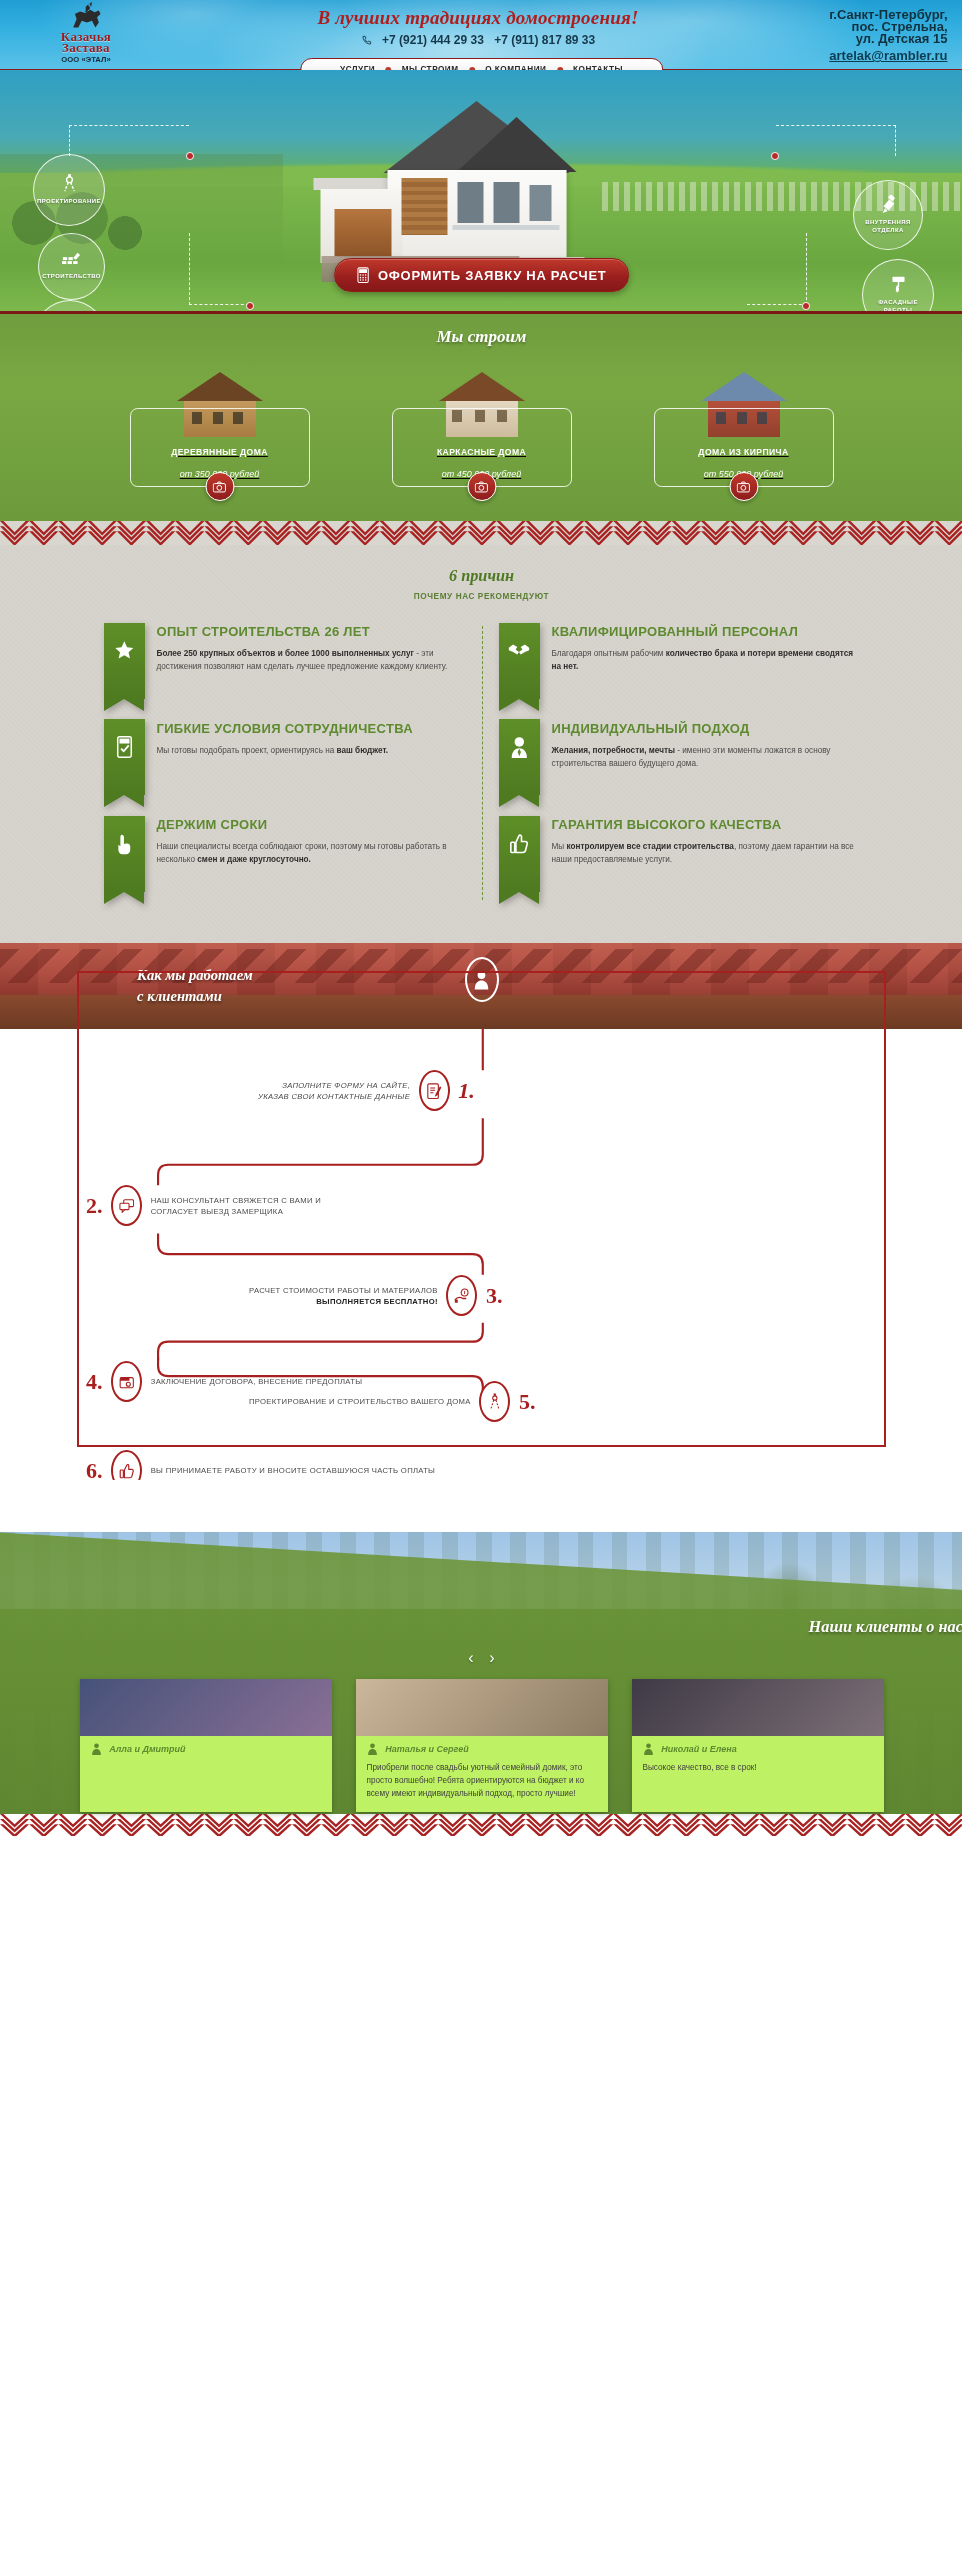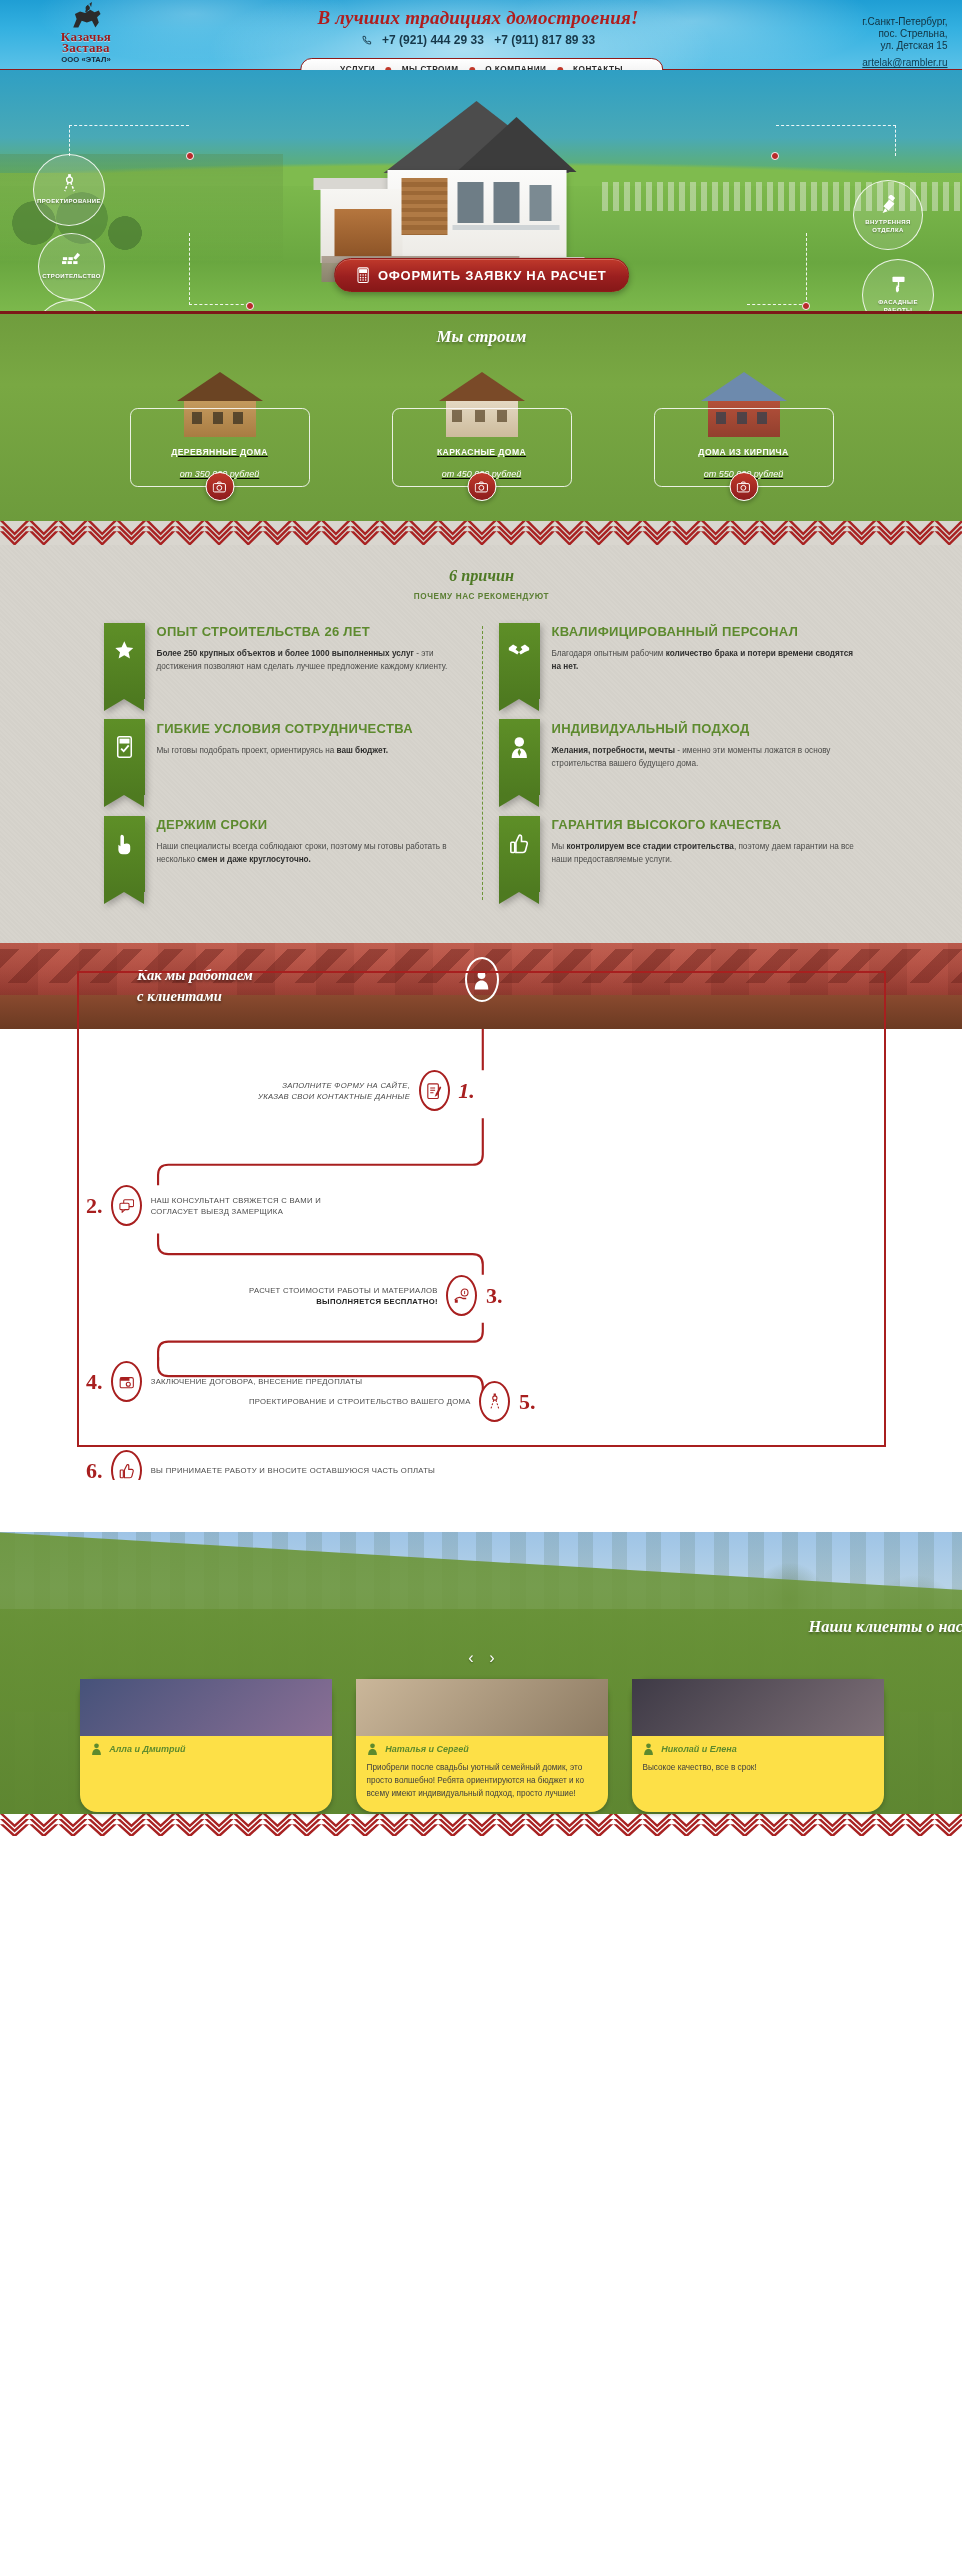--- a/index.html
+++ b/index.html
@@ -25,22 +25,22 @@
     font-size:13px; line-height:11px; letter-spacing:0.3px; text-shadow:0 0.9px 0 rgba(255,255,255,.5); }
   .logo-sub { color:#1a2a3a; font-size:7.7px; font-weight:bold; margin-top:2.6px; }
 
   .slogan { position:absolute; left:0; right:7px; top:6.9px; text-align:center; }
   .slogan-text { font-family:"Liberation Serif", serif; font-style:italic; color:#b01d1d;
     font-size:19px; font-weight:bold; letter-spacing:0.2px; }
   .phones { margin-top:4.3px; display:flex; justify-content:center; align-items:center; gap:10.3px;
     color:#16384a; font-size:12px; font-weight:600; }
   .phone-icon { width:11px; height:11px; display:inline-block; color:#16384a; }
 
-  .contacts { position:absolute; right:15.5px; top:16px; text-align:right; color:#12313f;
-    font-size:10px; line-height:12px; font-weight:400; }
+  .contacts { position:absolute; right:15.5px; top:9px; text-align:right; color:#12313f;
+    font-size:13px; line-height:12px; font-weight:700; }
   .contacts a { color:#0d3d52; }
   .contacts .mail { text-decoration:underline; display:block; margin-top:5.2px; }
   .contacts .skype { display:block; margin-top:6px; }
 
   
   .nav-wrap { position:absolute; left:0; right:0; bottom:-12px; height:24px; z-index:30; }
   .nav-line { position:absolute; top:11px; left:0; right:0; height:2.6px; background:#8f1a1a; }
   .nav-pill {
     position:absolute; left:50%; transform:translateX(-50%); top:0; height:23px;
     min-width:344px; padding:0 29px; border-radius:12px;
@@ -219,21 +219,21 @@
     background:linear-gradient(180deg, rgba(109,150,58,.92), rgba(109,150,58,.80));
     clip-path:polygon(0 0, 100% 32%, 100% 100%, 0 100%); }
   .testi-green2 { position:absolute; left:0; right:0; top:129px; bottom:0;
     background:linear-gradient(180deg, rgba(103,145,54,.86), rgba(92,133,47,.92)); }
   .testi-title { position:relative; text-align:right; padding-top:137px;
     font-family:"Liberation Serif", serif; color:#fff; font-size:16.3px; font-weight:bold; font-style:italic;
     text-shadow:0 1.7px 2.6px rgba(0,0,0,.35); z-index:5; }
   .arrows { position:relative; z-index:5; display:flex; justify-content:center; gap:15.5px; margin-top:10.3px; }
   .arrow { color:#fff; font-size:16.3px; cursor:pointer; text-shadow:0 0.9px 1.7px rgba(0,0,0,.35); }
   .t-cards { position:relative; z-index:5; display:flex; justify-content:center; gap:24px; margin-top:12px; }
-  .t-card { width:252px; background:#fde047; box-shadow:0 1.7px 5.2px rgba(0,0,0,.25);border-radius:17px; }
+  .t-card { width:252px; background:#bef264; box-shadow:0 1.7px 5.2px rgba(0,0,0,.25); }
   .t-img { height:57px; background:linear-gradient(135deg,#46527a,#8a6f95); }
   .t-img.i2 { background:linear-gradient(135deg,#cbb79a,#8d7b63); }
   .t-img.i3 { background:linear-gradient(135deg,#3e3a46,#7d6f77); }
   .t-meta { display:flex; align-items:center; gap:7.7px; padding:7.7px 11px 0; }
   .t-name { color:#5d8a2e; font-size:9px; font-style:italic; font-weight:600; }
   .t-body { padding:6px 11px 12px; color:#3f3f3f; font-size:8.2px; line-height:13px; }
 
   .bottom-orn { position:absolute; left:0; right:0; bottom:0; height:22px; }
 
   svg { display:block; }

